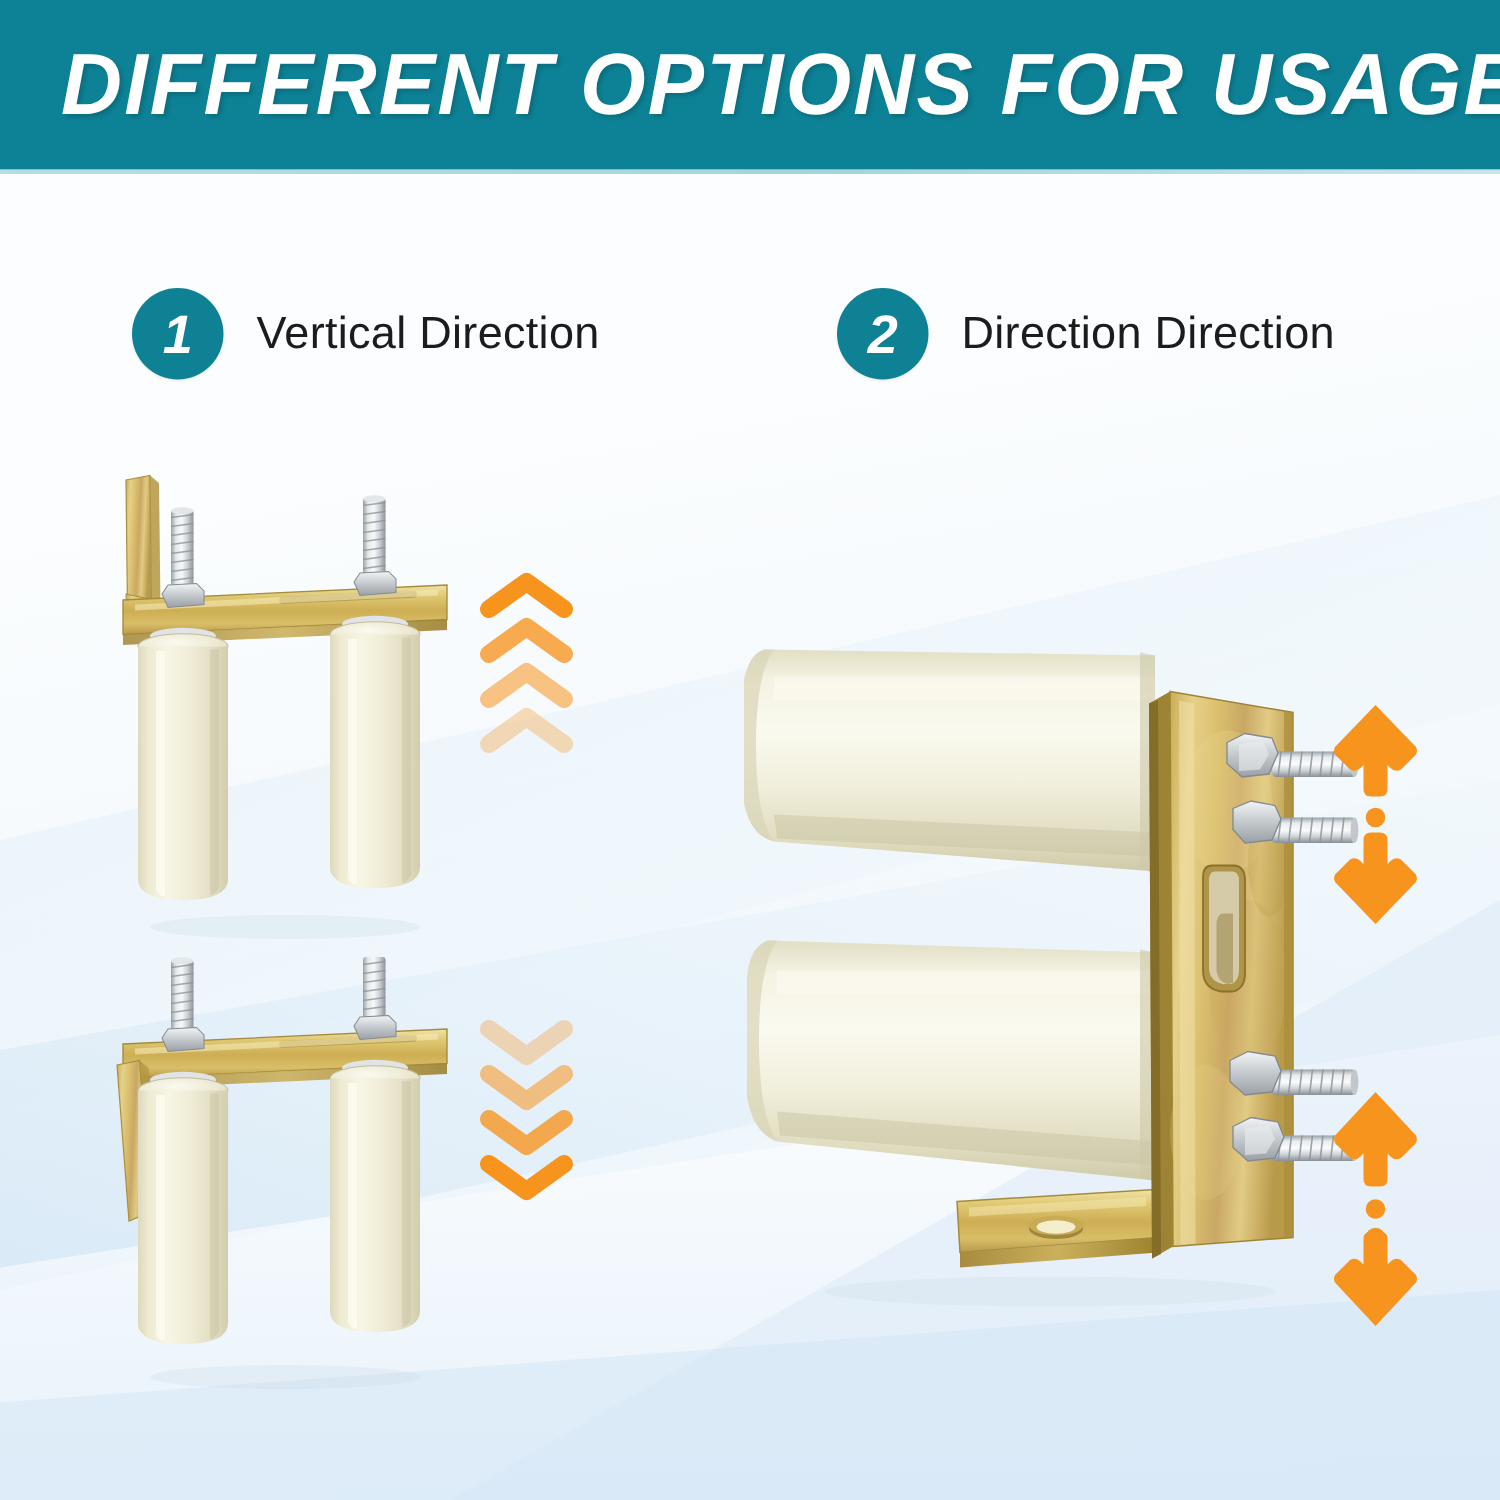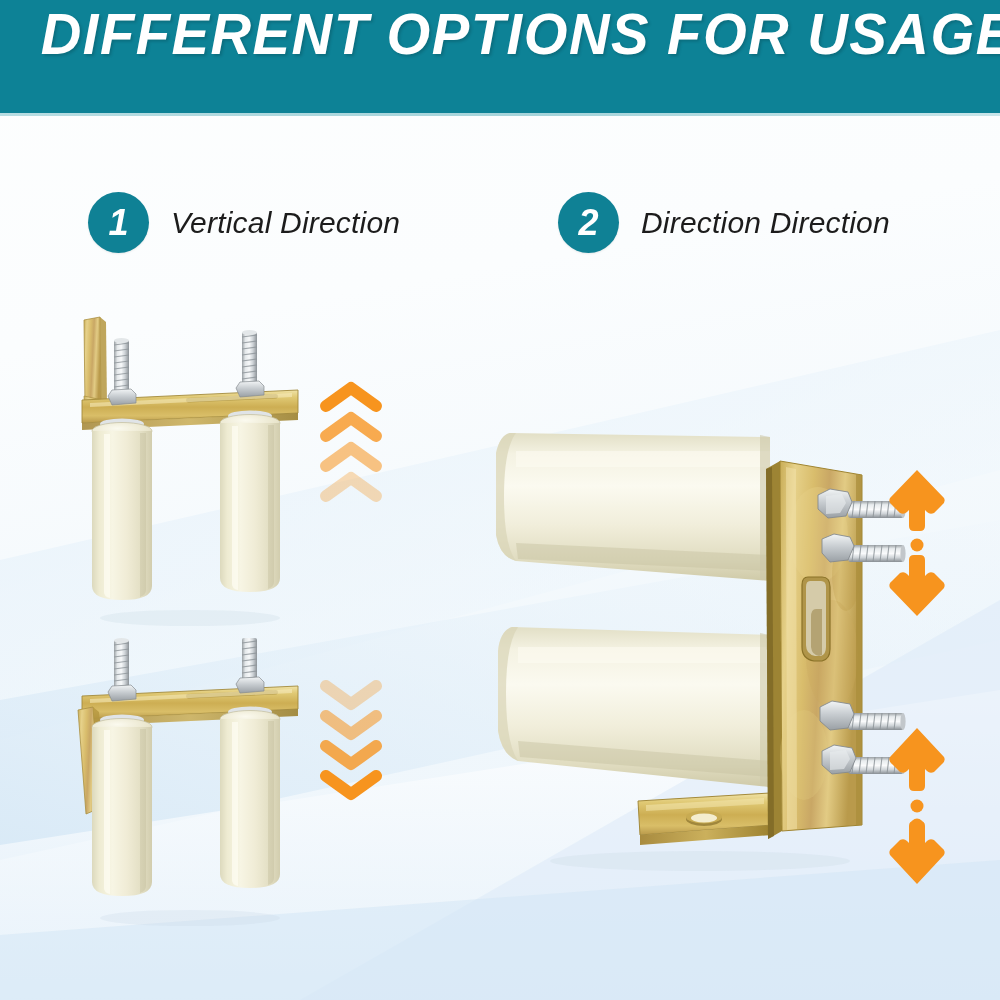--- a/index.html
+++ b/index.html
@@ -18,21 +18,21 @@
 
   
   .bg-waves { position:absolute; inset:0; width:1000px; height:1000px; z-index:0; }
 
   
   .banner {
     position:absolute; left:0; top:0;
     width:1000px; height:113px;
     background:#0d8296;
     z-index:5;
-    display:flex; align-items:flex-start;
+    display:flex; align-items:center;
   }
   .banner-title {
     color:#ffffff;
     font-size:58px;
     font-weight:bold;
     font-style:italic;
     letter-spacing:1.5px;
     padding-left:42px;
     white-space:nowrap;
     transform:scaleX(0.97);
@@ -58,21 +58,20 @@
     color:#ffffff;
     font-size:36px; font-weight:bold; font-style:italic;
     display:flex; align-items:center; justify-content:center;
     flex:0 0 auto;
     line-height:1;
     box-shadow:0 1px 2px rgba(0,0,0,.08);
   }
   .step-label {
     margin-left:22px;
     font-size:30px;
-    font-style:italic;
     color:#1c1c1c;
     white-space:nowrap;
     letter-spacing:.2px;
   }
 
   
   .art { position:absolute; z-index:3; }
   .art-vertical-top    { left:60px;  top:300px;  width:270px; height:330px; }
   .art-vertical-bottom { left:60px;  top:638px;  width:270px; height:290px; }
   .art-horizontal      { left:470px; top:395px;  width:440px; height:480px; }

